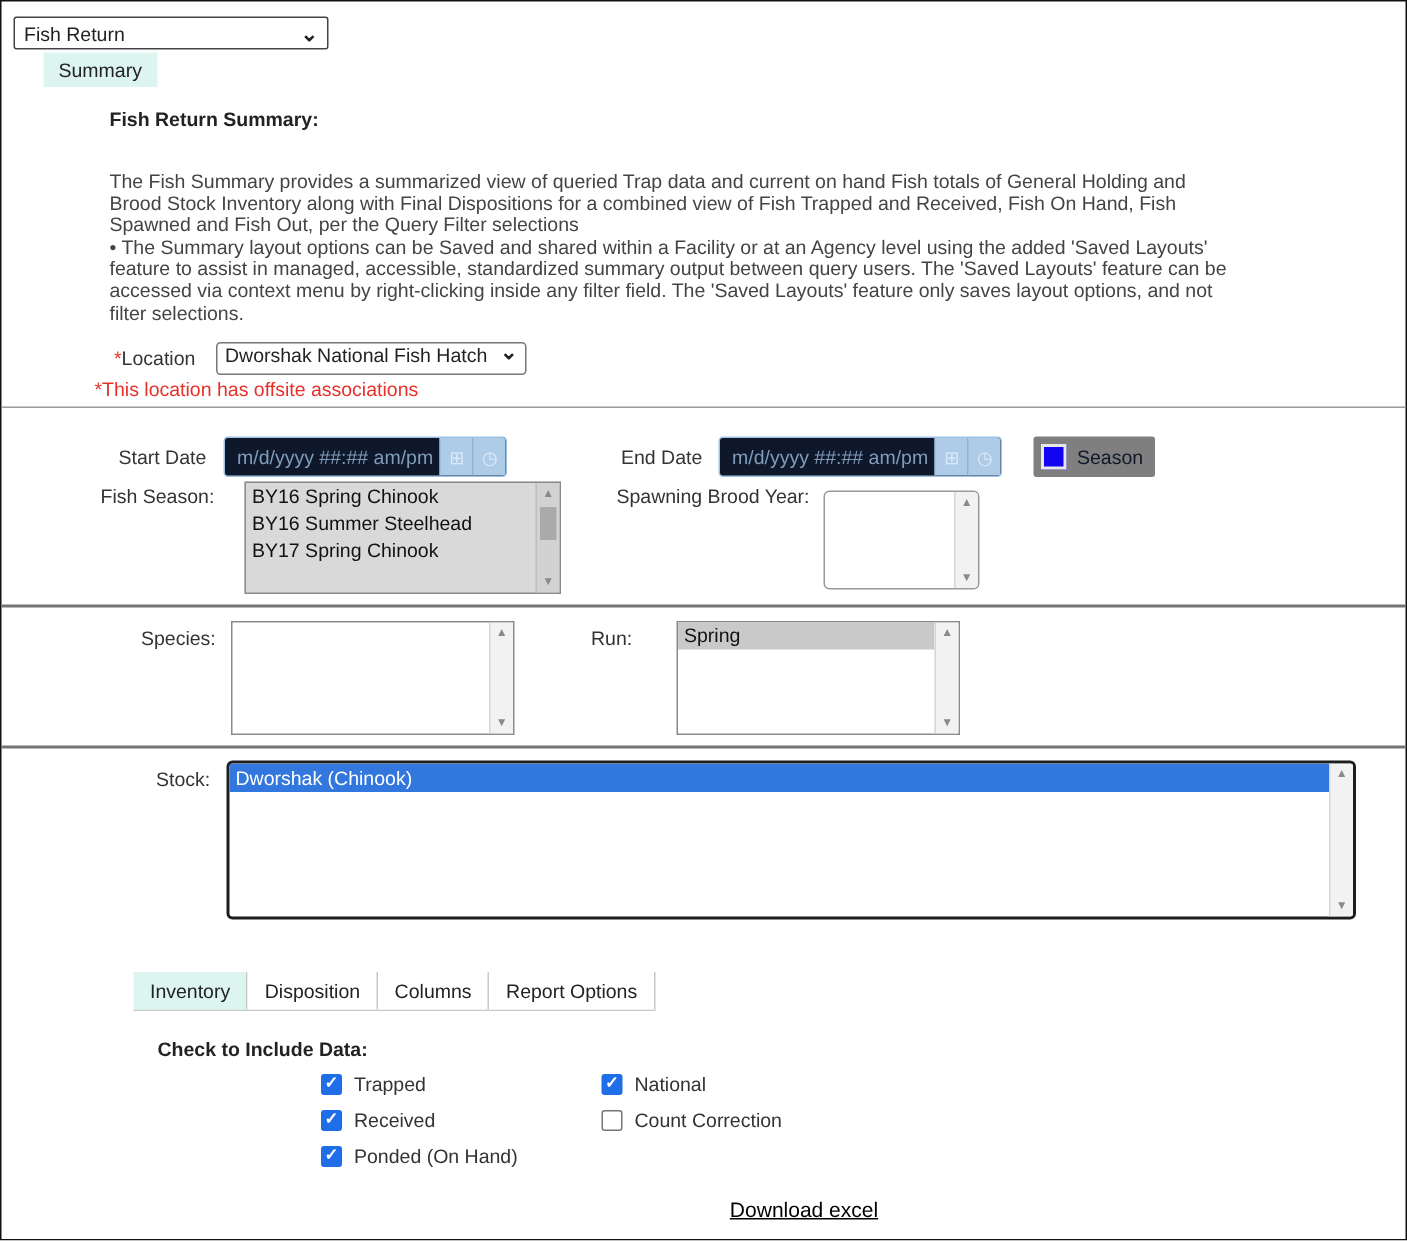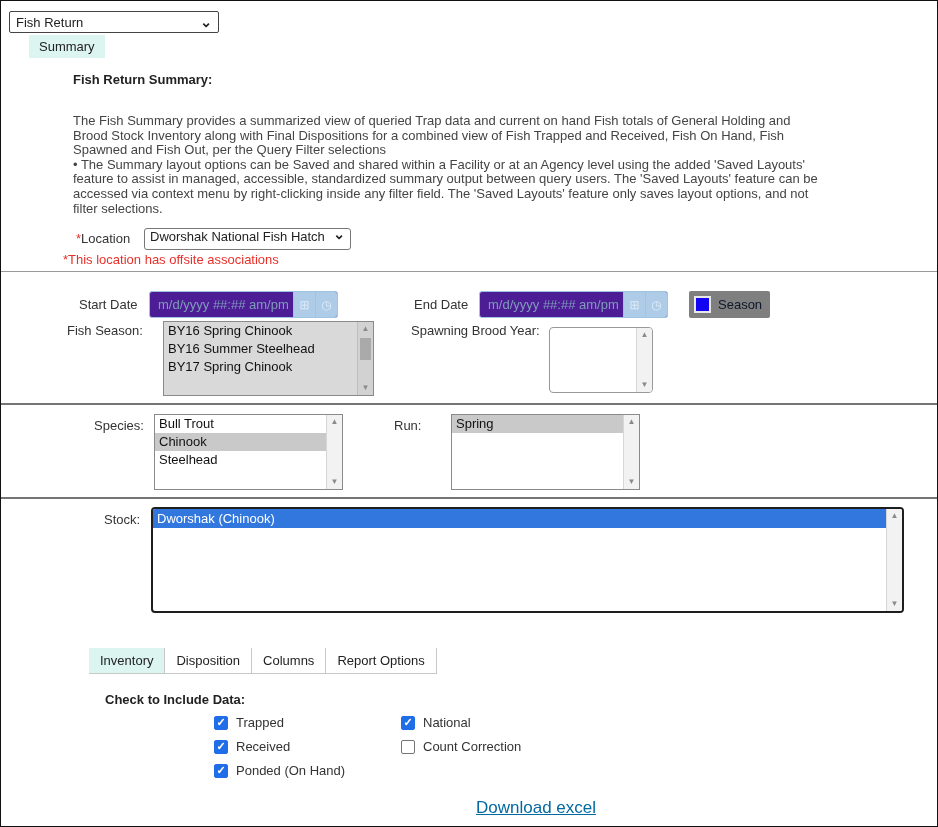--- a/index.html
+++ b/index.html
@@ -36,21 +36,21 @@
     border:1px solid #777; border-radius:3px; background:#fff;
     font-size:13px; padding:0 5px; overflow:hidden; cursor:pointer;
   }
   .loc-select .val { white-space:nowrap; overflow:hidden; }
 
   .divider { left:0; width:938px; background:#9a9a9a; }
   .divider.thick { background:#757575; }
 
   
   .date-input {
-    background:#4c1d95; border:1px solid #9fc3e2; border-radius:3px;
+    background:#0f172a; border:1px solid #9fc3e2; border-radius:3px;
     display:flex; align-items:center; overflow:hidden;
   }
   .date-input .ph {
     flex:1; font-size:13px; color:#7f9cba; padding-left:8px; white-space:nowrap;
   }
   .date-btn {
     width:22px; height:100%; display:flex; align-items:center; justify-content:center;
     background:#aecce8; border-left:1px solid #9fc3e2; color:#dcebf8; font-size:12px;
     cursor:pointer;
   }
@@ -97,21 +97,21 @@
   
   .cb-row { display:flex; align-items:center; }
   .cb {
     width:14px; height:14px; border-radius:2px; border:1px solid #767676; background:#fff;
     display:flex; align-items:center; justify-content:center; cursor:pointer; flex:none;
   }
   .cb.checked { background:#1f6ee8; border-color:#1f6ee8; }
   .cb .mark { color:#fff; font-size:11px; line-height:11px; font-weight:bold; }
   .cb-row .cb-label { font-size:13px; color:#333; margin-left:8px; white-space:nowrap; }
 
-  .dl-link { font-size:17px; color:#0369a1; text-decoration:underline; cursor:pointer; white-space:nowrap; }
+  .dl-link { font-size:14px; color:#000000; text-decoration:underline; cursor:pointer; white-space:nowrap; }
 </style>
 </head>
 <body>
 
 <div class="page">
 
   <div class="report-select abs" style="left:8px; top:10px; width:210px; height:22px;">
     <span>Fish Return</span>
     <span class="chev">⌄</span>
   </div>
@@ -175,25 +175,20 @@
     <div class="sb">
       <span class="arrow">▲</span>
       <span class="arrow">▼</span>
     </div>
   </div>
 
   <div class="divider thick abs" style="top:402px; height:2px;"></div>
 
   <div class="lbl abs" style="left:93px; top:417px;">Species:</div>
   <div class="listbox abs" style="left:153px; top:413px; width:189px; height:76px;">
-    <div style="margin-right:16px;">
-      <div class="lb-item">Bull Trout</div>
-      <div class="lb-item sel-gray">Chinook</div>
-      <div class="lb-item">Steelhead</div>
-    </div>
     <div class="sb">
       <span class="arrow">▲</span>
       <span class="arrow">▼</span>
     </div>
   </div>
 
   <div class="lbl abs" style="left:393px; top:417px;">Run:</div>
   <div class="listbox abs" style="left:450px; top:413px; width:189px; height:76px;">
     <div style="margin-right:16px;">
       <div class="lb-item sel-gray">Spring</div>

